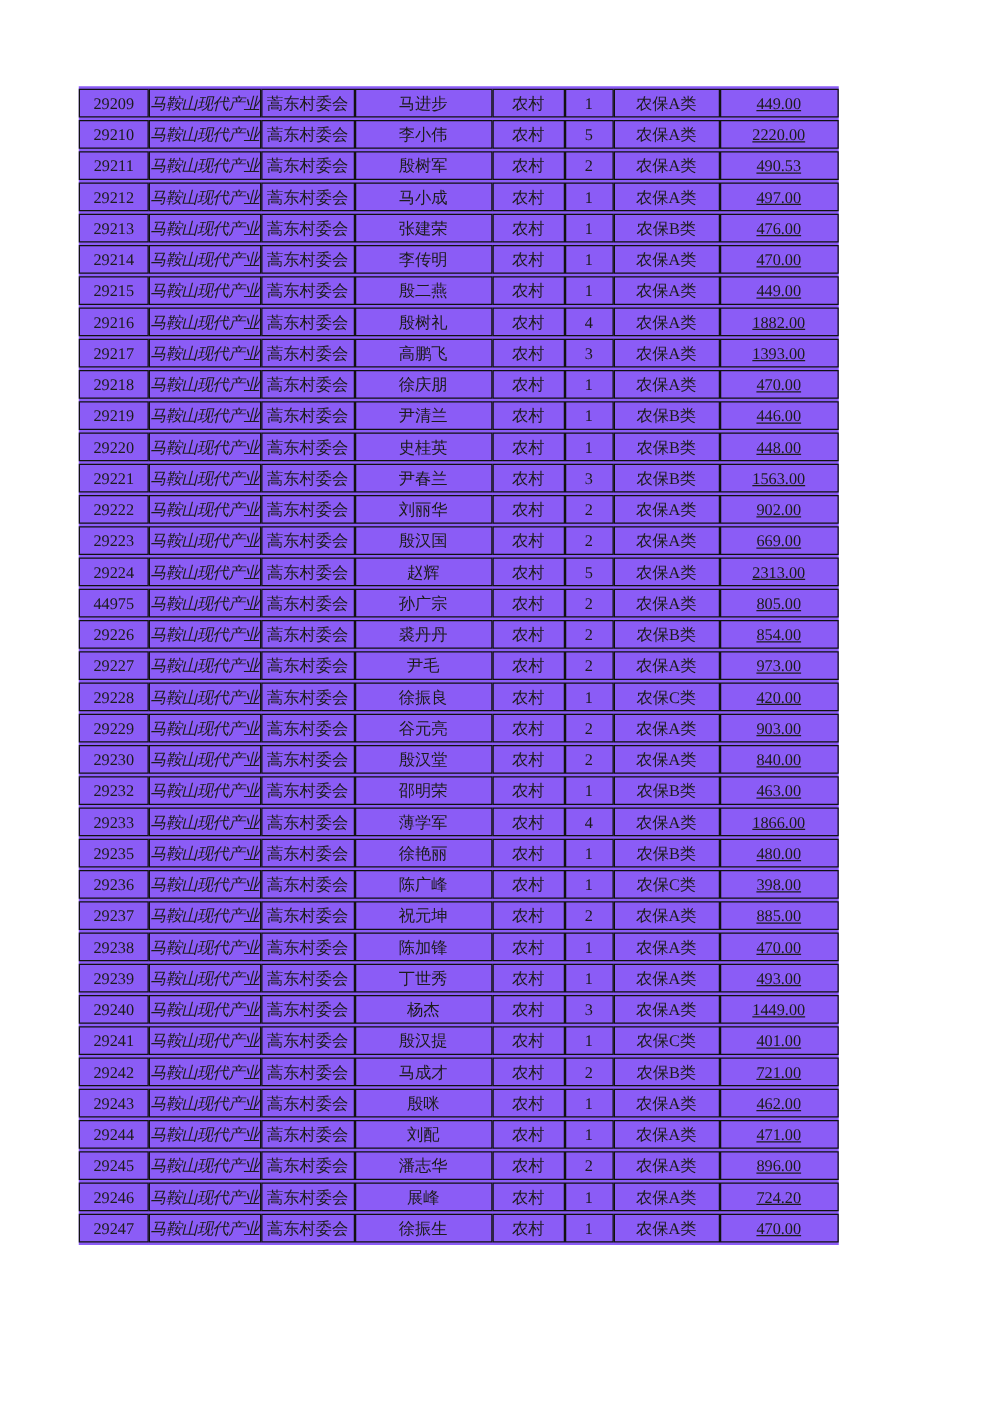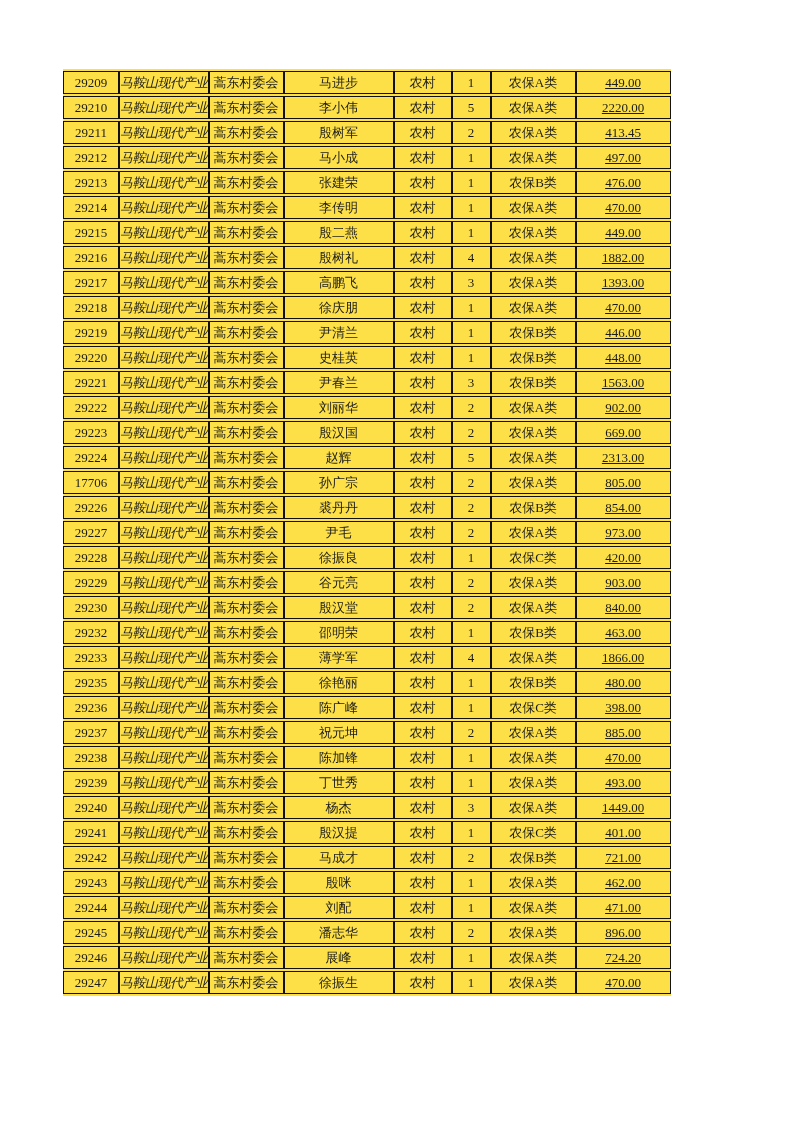--- a/index.html
+++ b/index.html
@@ -8,21 +8,21 @@
     background: #ffffff;
     width: 793px;
     height: 1122px;
     font-family: "Liberation Serif", "DejaVu Serif", serif;
     color: #1c1c1c;
   }
   .sheet {
     position: absolute;
     left: 63px;
     top: 69px;
-    background: #fde047;
+    background: #8b5cf6;
   }
   table.roster {
     border-collapse: separate;
     border-spacing: 0 2px;
     table-layout: fixed;
   }
   table.roster td {
     border: 1px solid #111111;
     height: 21px;
     line-height: 21px;
@@ -82,21 +82,21 @@
           <td class="amount-cell">2220.00</td>
         </tr>
         <tr>
           <td class="record-id-cell">29211</td>
           <td class="organization-cell">马鞍山现代产业</td>
           <td class="village-cell">蒿东村委会</td>
           <td class="person-name-cell">殷树军</td>
           <td class="category-cell">农村</td>
           <td class="count-cell">2</td>
           <td class="insurance-type-cell">农保A类</td>
-          <td class="amount-cell">413.45</td>
+          <td class="amount-cell">490.53</td>
         </tr>
         <tr>
           <td class="record-id-cell">29212</td>
           <td class="organization-cell">马鞍山现代产业</td>
           <td class="village-cell">蒿东村委会</td>
           <td class="person-name-cell">马小成</td>
           <td class="category-cell">农村</td>
           <td class="count-cell">1</td>
           <td class="insurance-type-cell">农保A类</td>
           <td class="amount-cell">497.00</td>
@@ -215,21 +215,21 @@
           <td class="record-id-cell">29224</td>
           <td class="organization-cell">马鞍山现代产业</td>
           <td class="village-cell">蒿东村委会</td>
           <td class="person-name-cell">赵辉</td>
           <td class="category-cell">农村</td>
           <td class="count-cell">5</td>
           <td class="insurance-type-cell">农保A类</td>
           <td class="amount-cell">2313.00</td>
         </tr>
         <tr>
-          <td class="record-id-cell">17706</td>
+          <td class="record-id-cell">44975</td>
           <td class="organization-cell">马鞍山现代产业</td>
           <td class="village-cell">蒿东村委会</td>
           <td class="person-name-cell">孙广宗</td>
           <td class="category-cell">农村</td>
           <td class="count-cell">2</td>
           <td class="insurance-type-cell">农保A类</td>
           <td class="amount-cell">805.00</td>
         </tr>
         <tr>
           <td class="record-id-cell">29226</td>

